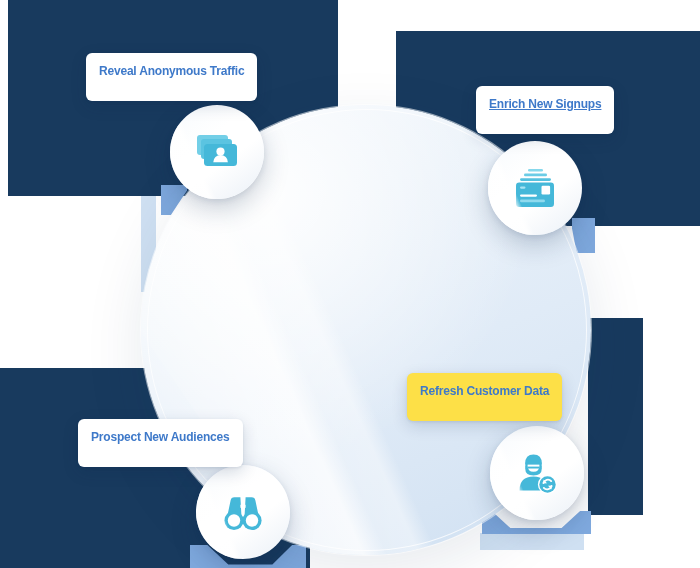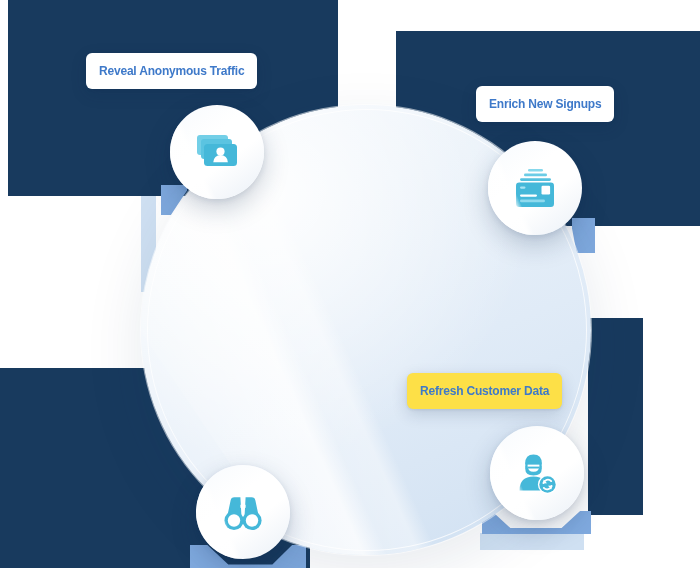--- a/index.html
+++ b/index.html
@@ -78,30 +78,30 @@
   }
   .badge svg{position:relative;display:block;}
 
   .badge-1{left:170px;top:105px;}
   .badge-2{left:488px;top:141px;}
   .badge-3{left:196px;top:465px;}
   .badge-4{left:490px;top:426px;}
 
   
   .pill{
-    position:absolute;height:36px;line-height:36px;
+    position:absolute;height:48px;line-height:36px;
     padding:0 13px;border-radius:6px;
     background:#ffffff;
     color:#3e79c9;
     font-size:12px;font-weight:700;letter-spacing:-0.2px;
     white-space:nowrap;
     box-shadow:0 5px 16px rgba(13,40,76,0.16), 0 1px 3px rgba(13,40,76,0.10);
   }
   .pill-1{left:86px;top:53px;}
-  .pill-2{left:476px;top:86px;}
+  .pill-2{left:476px;top:86px;text-decoration:underline;}
   .pill-3{left:407px;top:373px;background:#fde047;}
   .pill-4{left:78px;top:419px;}
 </style>
 </head>
 <body>
 
 <div class="stage">
 
   <div class="navy navy-tl"></div>
   <div class="navy navy-tr"></div>
@@ -182,14 +182,15 @@
       <path d="M38.4 40.4 L38.8 36.4 L35.0 36.8 Z" fill="#ffffff"></path>
     </svg>
     <div class="badge-sheen">
         <i></i>
       </div>
   </div>
 
   <div class="pill pill-1">Reveal Anonymous Traffic</div>
   <div class="pill pill-2">Enrich New Signups</div>
   <div class="pill pill-3">Refresh Customer Data</div>
+  <div class="pill pill-4">Prospect New Audiences</div>
 
 </div>
 
 </body></html>

